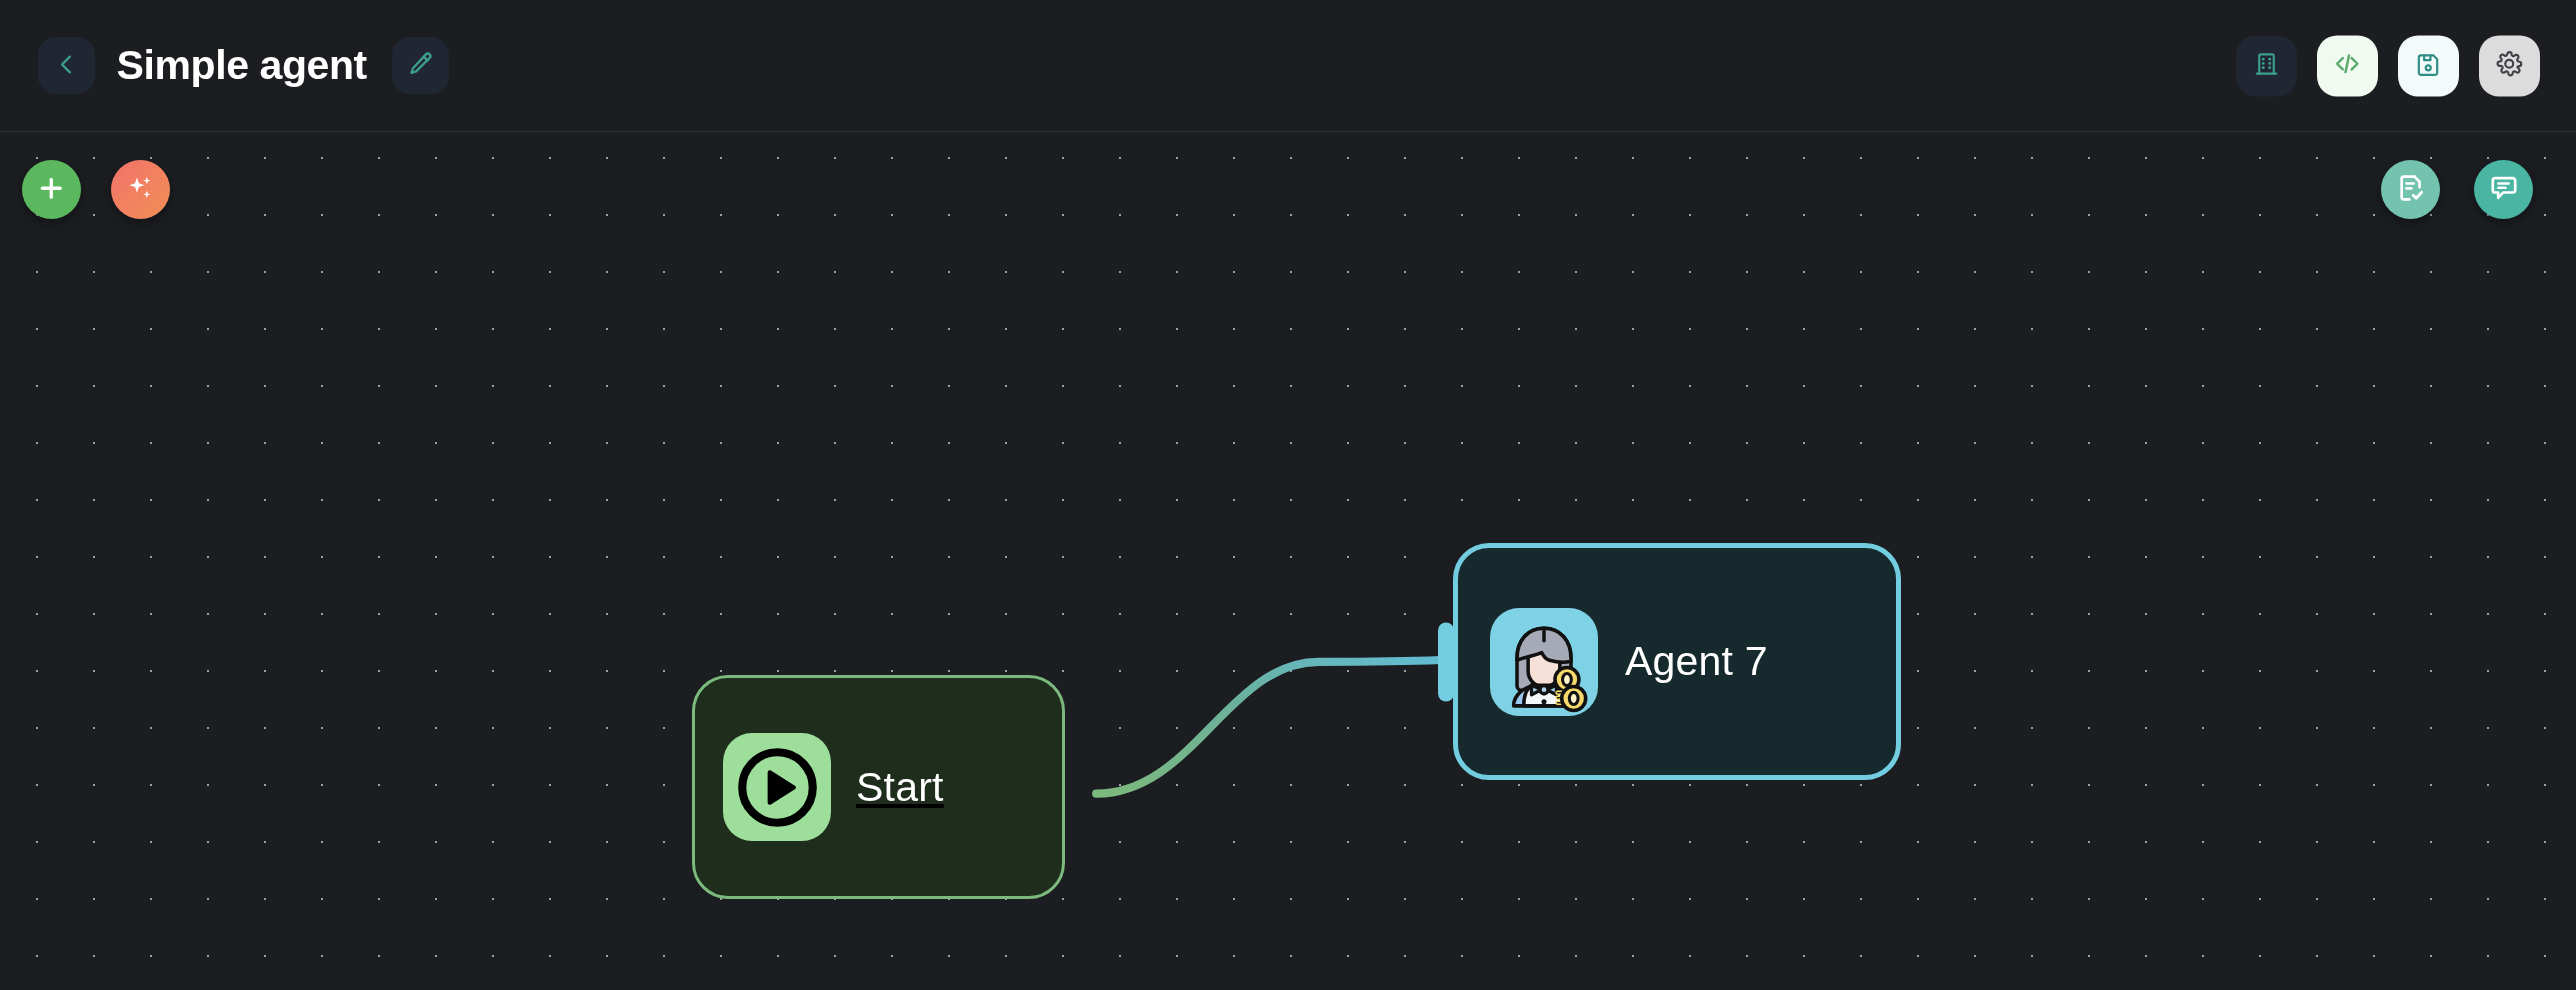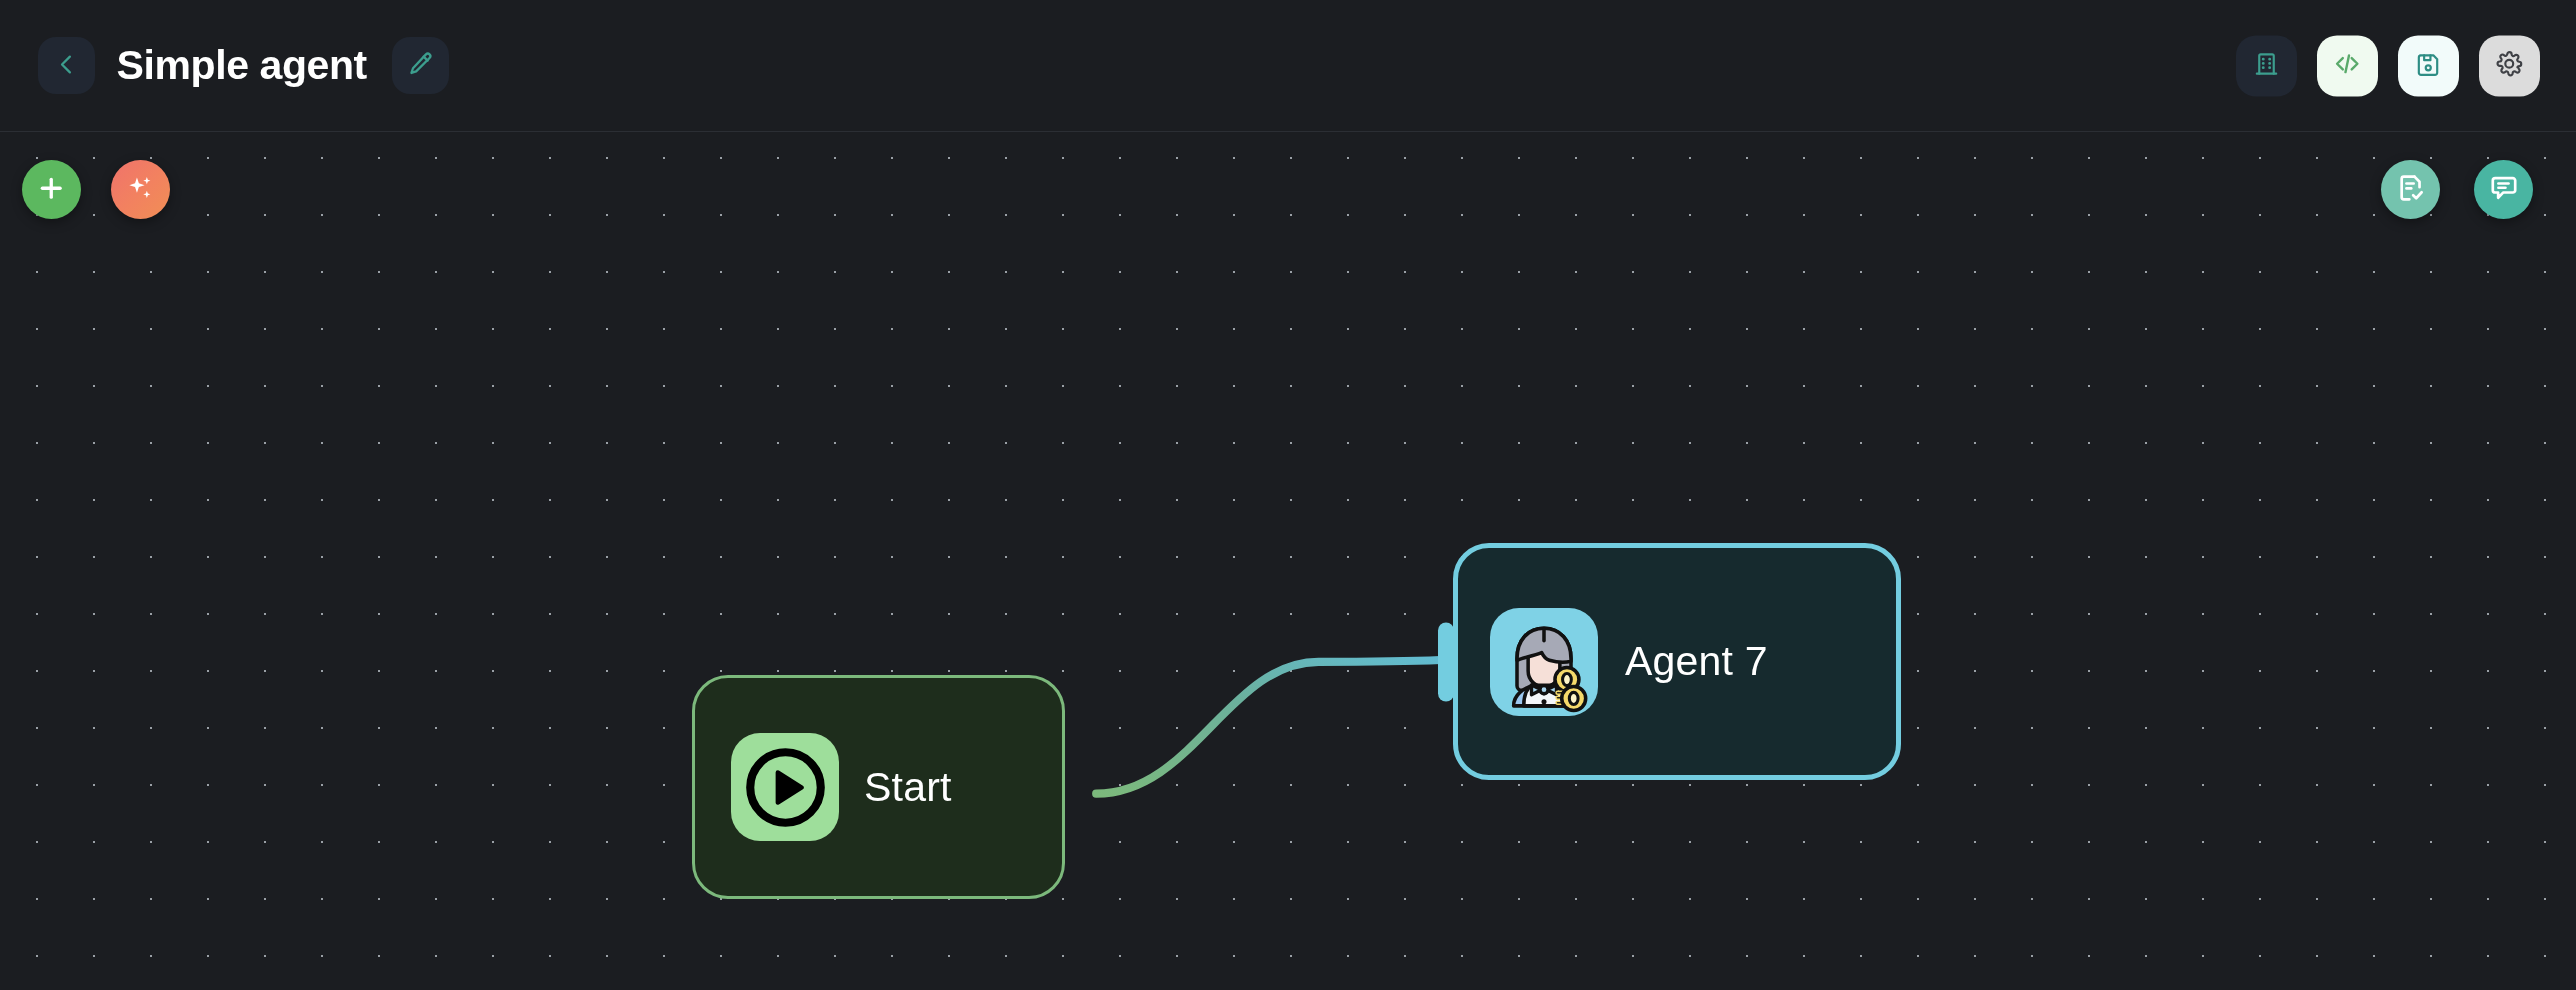--- a/index.html
+++ b/index.html
@@ -142,22 +142,23 @@
     cursor: pointer;
   }
 
   .node-start {
     left: 692px;
     top: 543px;
     width: 373px;
     height: 224px;
     background: #1e2d1c;
     border: 3.6px solid #7cb97c;
-    padding-left: 36px;
+    padding-left: 28px;
     gap: 25px;
+    text-decoration: underline;
   }
 
   .node-agent {
     left: 1453px;
     top: 411px;
     width: 448px;
     height: 237px;
     background: #162a2e;
     border: 5.4px solid #73cde0;
     padding-left: 32px;

